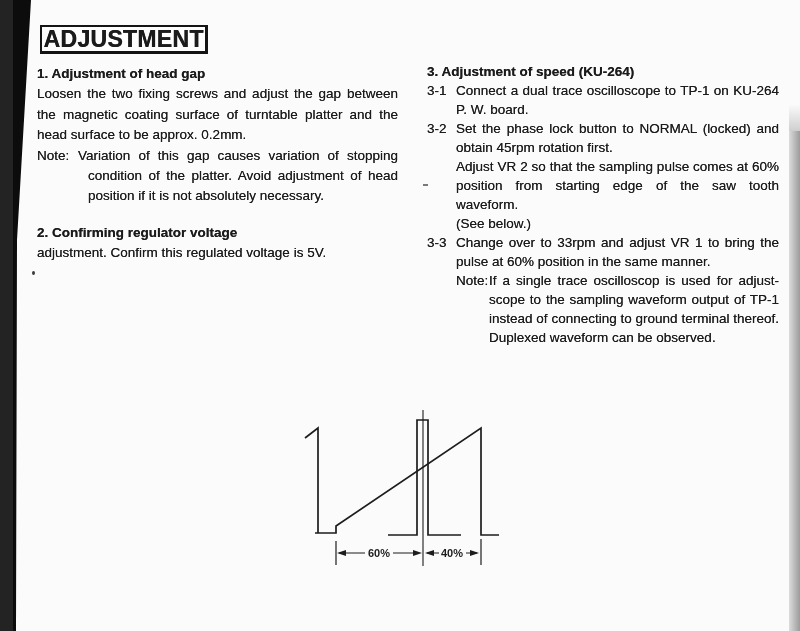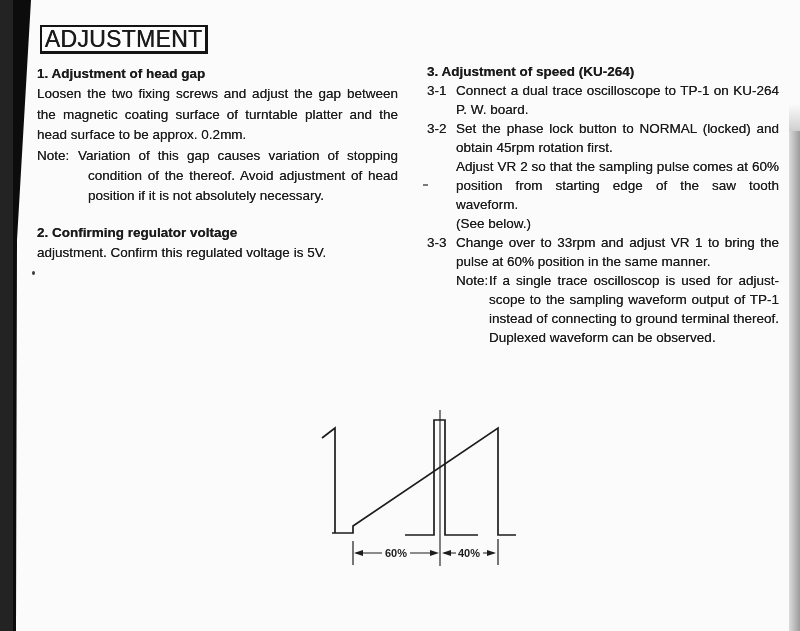--- a/index.html
+++ b/index.html
@@ -15,21 +15,21 @@
     clip-path:polygon(13px 0px,31px 0px,17px 240px,16px 631px,13px 631px);}
   .strip-right{position:absolute;right:0;top:130px;bottom:0;width:11px;
     background:linear-gradient(to right,#dcdcdc,#9b9b9b);}
   .strip-right-fade{position:absolute;right:0;top:104px;width:11px;height:27px;
     background:linear-gradient(to bottom,rgba(220,220,220,0),#cfcfcf);}
 
   
   .title-box{position:absolute;left:40px;top:25px;width:168px;height:29px;
     box-sizing:border-box;border:2px solid #141414;border-bottom-width:3px;border-right-width:3px;
     display:flex;align-items:center;justify-content:center;background:#fdfdfd;}
-  .title-box span{font-weight:normal;font-size:23px;line-height:23px;letter-spacing:.3px;
+  .title-box span{font-weight:bold;font-size:23px;line-height:23px;letter-spacing:.3px;
     text-shadow:.4px 0 0 currentColor;}
 
   
   .col{position:absolute;font-size:13.5px;text-shadow:0 0 .45px rgba(27,27,27,.85);}
   .col-left{left:37px;top:64px;width:361px;line-height:20.4px;}
   .col-right{left:421px;top:62px;width:358px;line-height:19px;}
   .hd{font-weight:bold;}
   .col-right .hd{padding-left:6px;}
   .jl{text-align:justify;text-align-last:justify;}
   .ll{text-align:left;}
@@ -43,21 +43,21 @@
   .note2{display:flex;}
   .note2-label{flex:none;width:33px;}
   .note2-body{flex:1;min-width:0;}
   .sec2{margin-top:16px;}
 
   
   .speck-dot{position:absolute;left:32px;top:271px;width:3px;height:4px;background:#3c3c3c;border-radius:50%;}
   .speck-dash{position:absolute;left:423px;top:184px;width:5px;height:2px;background:#7a7a7a;}
 
   
-  .diagram{position:absolute;left:295px;top:400px;width:240px;height:180px;}
+  .diagram{position:absolute;left:278px;top:400px;width:240px;height:180px;}
   .diagram svg{display:block;}
   .dim-text{font-family:"Liberation Sans","DejaVu Sans",sans-serif;font-size:11px;font-weight:bold;fill:#1d1d1d;}
 </style>
 </head>
 <body>
 
 <div class="strip-left"></div>
 <div class="wedge"></div>
 <div class="strip-right"></div>
 <div class="strip-right-fade"></div>
@@ -68,21 +68,21 @@
 
 <div class="col col-left">
   <div class="hd">1. Adjustment of head gap</div>
   <div class="jl">Loosen the two fixing screws and adjust the gap between</div>
   <div class="jl">the magnetic coating surface of turntable platter and the</div>
   <div class="ll">head surface to be approx. 0.2mm.</div>
   <div class="note">
     <div class="note-label">Note:</div>
     <div class="note-body">
       <div class="jl">Variation of this gap causes variation of stopping</div>
-      <div class="jl cont">condition of the thereof. Avoid adjustment of head</div>
+      <div class="jl cont">condition of the platter. Avoid adjustment of head</div>
       <div class="ll cont">position if it is not absolutely necessary.</div>
     </div>
   </div>
   <div class="hd sec2">2. Confirming regulator voltage</div>
   <div class="ll">adjustment. Confirm this regulated voltage is 5V.</div>
 </div>
 
 <div class="col col-right">
   <div class="hd">3. Adjustment of speed (KU-264)</div>
 

